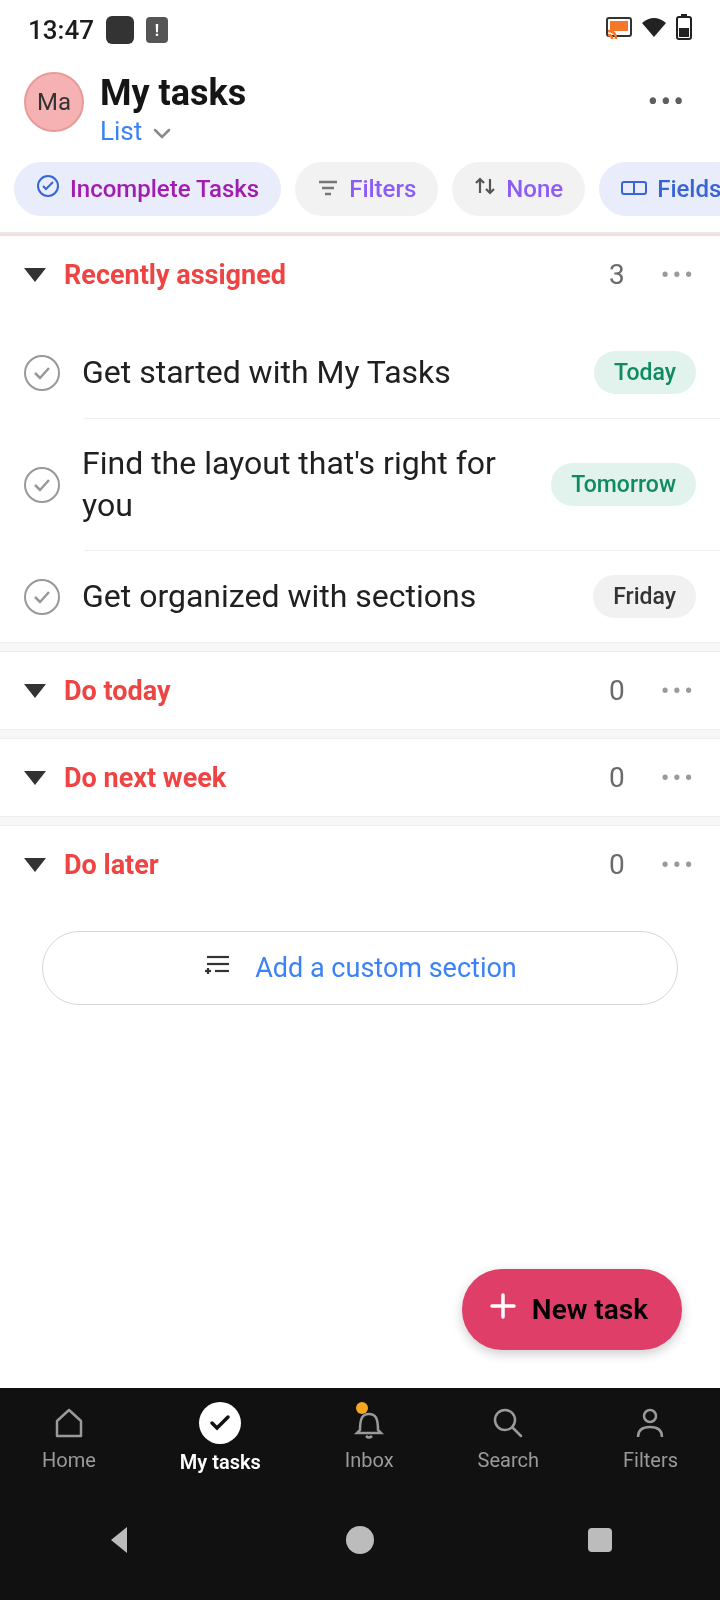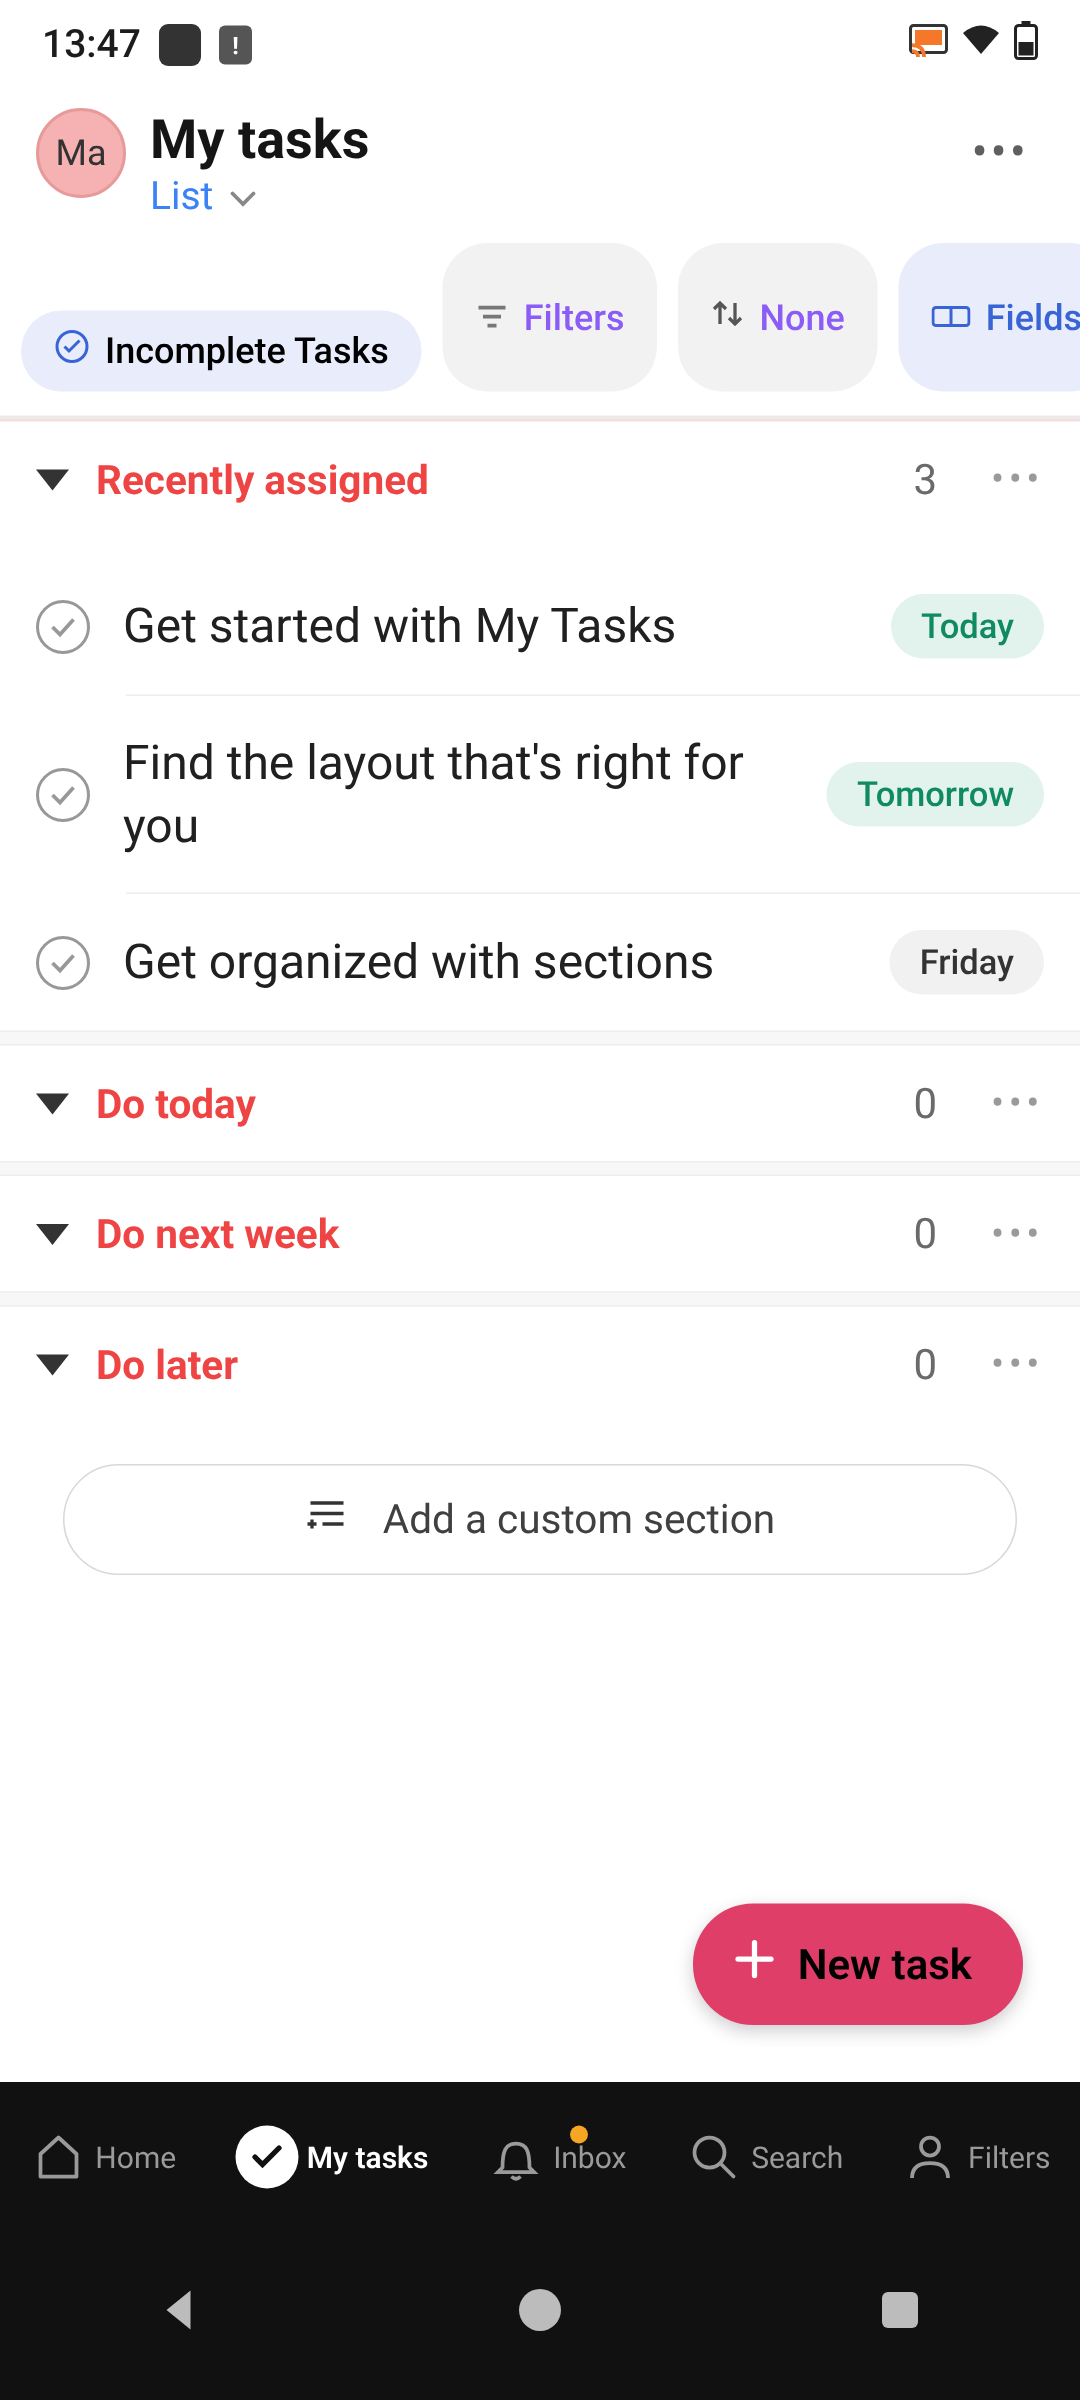--- a/index.html
+++ b/index.html
@@ -13,21 +13,21 @@
   
   .header { display: flex; align-items: flex-start; padding: 12px 24px 8px 24px; gap: 16px; }
   .avatar { width: 60px; height: 60px; border-radius: 50%; background: #f6b2b2; display: flex; align-items: center; justify-content: center; font-size: 24px; color: #333; border: 2px solid #e79a9a; flex-shrink: 0; }
   .header-text { flex: 1; }
   .title { font-size: 36px; font-weight: 700; color: #151515; }
   .subtitle-row { display: flex; align-items: center; gap: 10px; color: #3b82f6; font-size: 26px; margin-top: 2px; }
   .more-btn { font-size: 32px; color: #5f5f5f; letter-spacing: 2px; padding: 10px; }
   
   .chips { display: flex; gap: 14px; padding: 8px 14px 16px 14px; overflow-x: hidden; }
   .chip { border-radius: 30px; padding: 12px 22px; display: flex; align-items: center; gap: 10px; font-size: 24px; font-weight: 500; white-space: nowrap; }
-  .chip-active { background: #e8ecfb; color: #000000; margin-top: 45px; }
+  .chip-active { background: #e8ecfb; color: #a21caf; }
   .chip-gray { background: #f2f2f3; color: #8b5cf6; }
   .chip-fields { background: #e8ecfb; color: #3864d6; }
   .chip svg { flex-shrink: 0; }
   
   .sep-line { height: 2px; background: #eaeaea; }
   .thin-pink { height: 2px; background: #f3dede; }
   
   .section-header { display: flex; align-items: center; padding: 22px 24px; gap: 18px; }
   .caret { width: 0; height: 0; border-left: 11px solid transparent; border-right: 11px solid transparent; border-top: 14px solid #333; }
   .section-title { flex: 1; font-size: 27px; font-weight: 700; color: #ef4444; }
@@ -37,26 +37,26 @@
   .task-row { display: flex; align-items: center; padding: 24px 24px; gap: 22px; }
   .task-check { width: 36px; height: 36px; border: 2.5px solid #989898; border-radius: 50%; display: flex; align-items: center; justify-content: center; flex-shrink: 0; }
   .task-title { flex: 1; font-size: 32px; color: #202020; line-height: 1.3; }
   .badge { border-radius: 24px; padding: 8px 20px; font-size: 23px; font-weight: 500; }
   .badge-green { background: #e1f3ec; color: #0f8a61; }
   .badge-gray { background: #f1f1f1; color: #333; }
   .task-divider { height: 1px; background: #eee; margin-left: 84px; }
   
   .section-gap { height: 10px; background: #f7f7f7; border-top: 1px solid #eee; border-bottom: 1px solid #eee; }
   
-  .add-section-btn { margin: 28px 42px; border: 1.5px solid #d8d8d8; border-radius: 40px; padding: 20px; display: flex; align-items: center; justify-content: center; gap: 24px; font-size: 27px; color: #404040; background: #fff; }
+  .add-section-btn { margin: 28px 42px; border: 1.5px solid #d8d8d8; border-radius: 40px; padding: 20px; display: flex; align-items: center; justify-content: center; gap: 24px; font-size: 27px; color: #3b82f6; background: #fff; }
   
   .fab { position: absolute; right: 38px; bottom: 250px; background: #df3e69; color: #000000; border-radius: 40px; padding: 22px 34px 22px 26px; display: flex; align-items: center; gap: 14px; font-size: 28px; font-weight: 600; box-shadow: 0 4px 12px rgba(0,0,0,0.2); }
   
   .bottom-nav { position: absolute; bottom: 120px; left: 0; right: 0; height: 92px; background: #111; display: flex; justify-content: space-around; align-items: center; padding-top: 8px; }
-  .nav-item { display: flex; flex-direction: row; align-items: center; gap: 6px; color: #9a9a9a; font-size: 20px; position: relative; }
+  .nav-item { display: flex; flex-direction: column; align-items: center; gap: 6px; color: #9a9a9a; font-size: 20px; position: relative; }
   .nav-item.active { color: #fff; font-weight: 600; }
   .nav-icon { width: 38px; height: 38px; display: flex; align-items: center; justify-content: center; }
   .nav-icon-active-circle { width: 42px; height: 42px; background: #fff; border-radius: 50%; display: flex; align-items: center; justify-content: center; }
   .notif-dot { position: absolute; top: -2px; right: 26px; width: 12px; height: 12px; background: #f5a623; border-radius: 50%; }
   
   .sys-nav { position: absolute; bottom: 0; left: 0; right: 0; height: 120px; background: #111; display: flex; justify-content: space-around; align-items: center; }
   .sys-btn { width: 38px; height: 38px; }
 </style>
 </head>
 <body>

